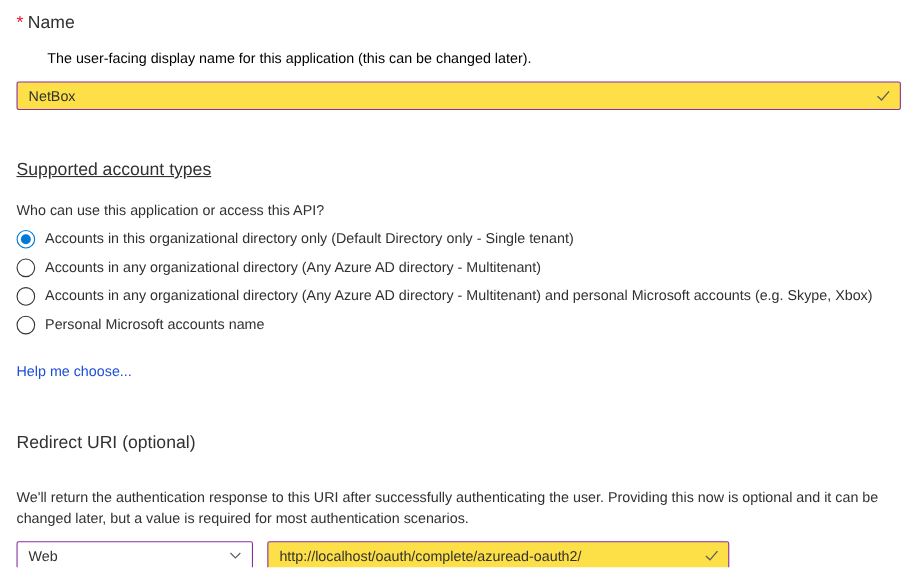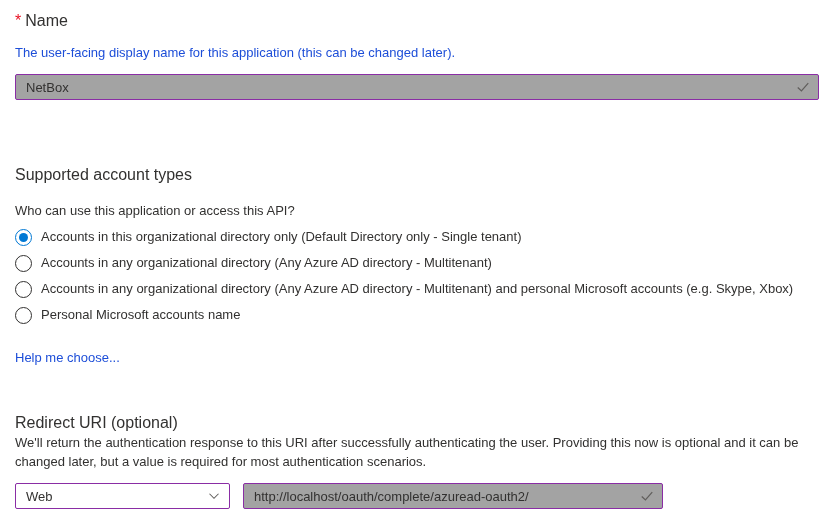--- a/index.html
+++ b/index.html
@@ -21,50 +21,51 @@
     font-size: 16px;
     line-height: 21px;
     font-weight: 400;
     color: #323130;
   }
   .name-title { margin-top: 10px; }
   .required-star { color: #e81123; margin-right: 4px; }
   .field-desc {
     font-size: 13px;
     line-height: 18px;
-    color: #1d4ed8;
+    color: #000000;
     margin-top: 13px;
+    margin-left: 28px;
   }
   .input-wrap {
     position: relative;
     margin-top: 12px;
     height: 26px;
     box-sizing: border-box;
   }
   .text-input {
     width: 100%;
     height: 26px;
     box-sizing: border-box;
     border: 1px solid #8a2da5;
     border-radius: 2px;
     font-family: "Liberation Sans", sans-serif;
     font-size: 13px;
     color: #323130;
     padding: 0 28px 0 10px;
     outline: none;
-    background: #a3a3a3;
+    background: #fde047;
   }
   .valid-check {
     position: absolute;
     right: 9px;
     top: 50%;
     transform: translateY(-50%);
     pointer-events: none;
   }
-  .acct-title { margin-top: 64px; }
+  .acct-title { margin-top: 44px; text-decoration: underline; }
   .question {
     font-size: 13px;
     line-height: 18px;
     margin-top: 17px;
   }
   .radio-group { margin-top: 4px; }
   .radio-row {
     display: flex;
     align-items: center;
     height: 26px;
@@ -104,21 +105,21 @@
     font-size: 13px;
     line-height: 18px;
     color: #1d4ed8;
     text-decoration: none;
     cursor: pointer;
   }
   .redirect-title { margin-top: 45px; }
   .redirect-desc {
     font-size: 13px;
     line-height: 19px;
-    margin-top: 0;
+    margin-top: 29px;
     max-width: 802px;
   }
   .uri-row {
     display: flex;
     margin-top: 12px;
     gap: 13px;
   }
   .select-box {
     position: relative;
     width: 215px;

